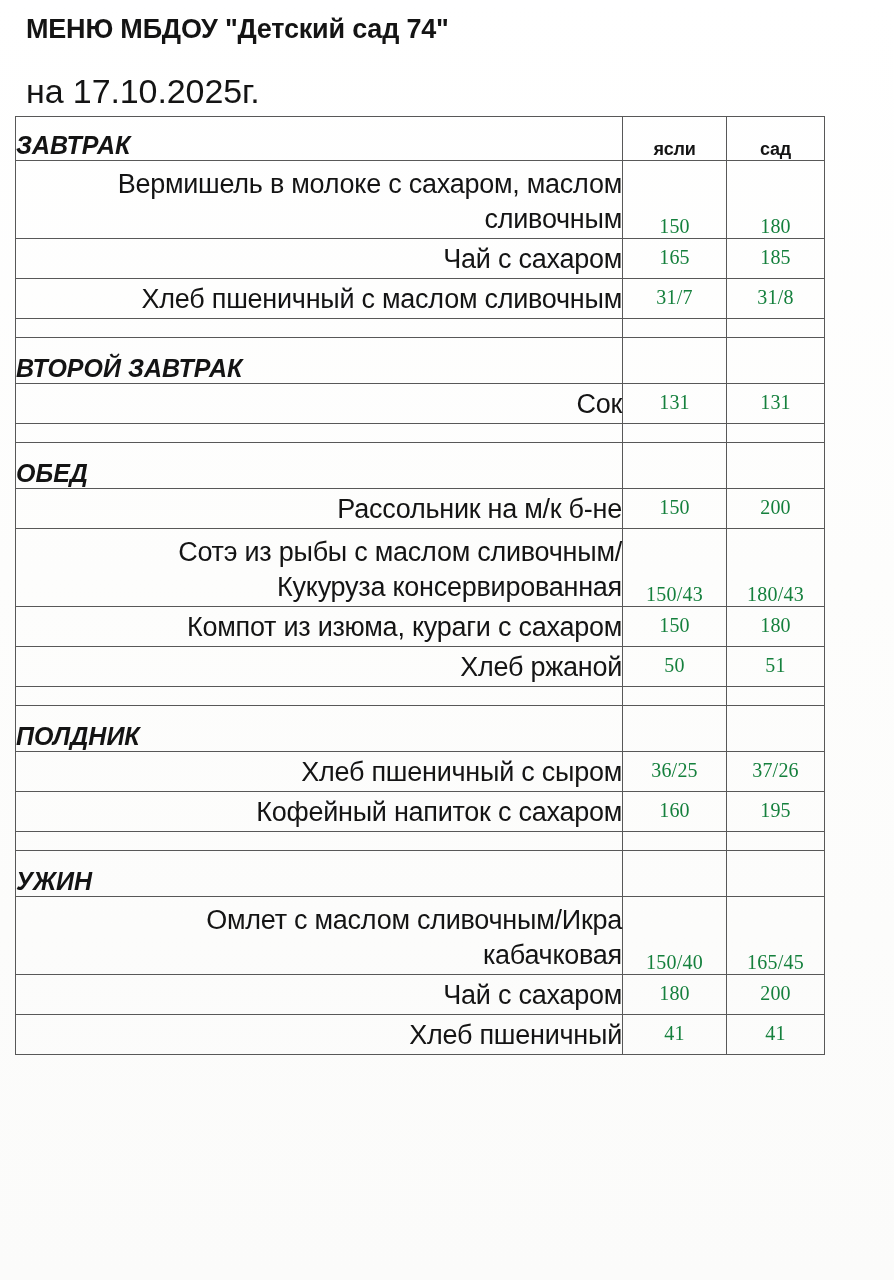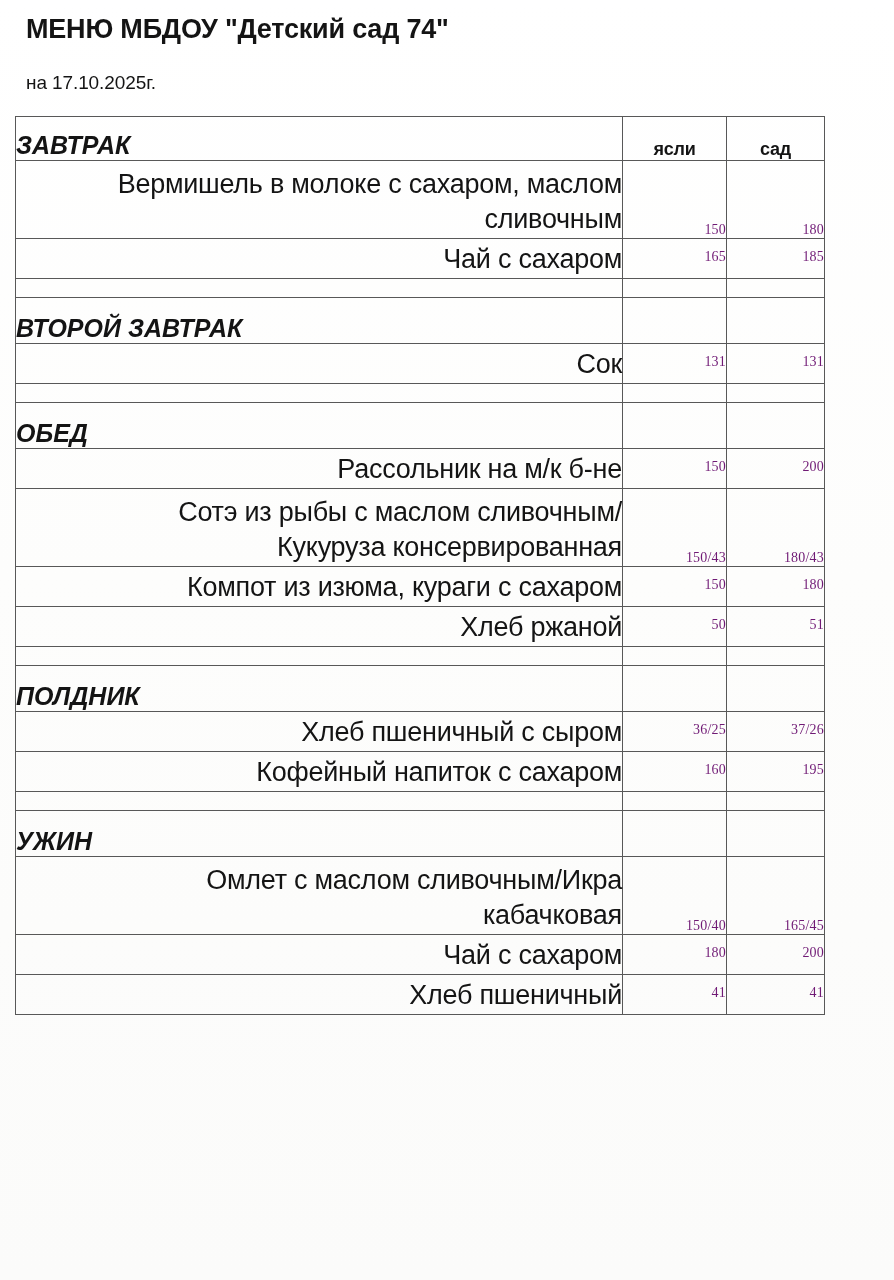--- a/index.html
+++ b/index.html
@@ -29,21 +29,21 @@
     width:620px;
     font-size:27px;
     font-weight:bold;
     letter-spacing:-0.2px;
     line-height:1.18;
     white-space:nowrap;
   }
   .doc-date{
     position:absolute;
     left:26px; top:72px;
-    font-size:19px;
+    font-size:34px;
     font-weight:normal;
     letter-spacing:-0.1px;
     white-space:nowrap;
   }
 
   
   .grams-box{
     position:absolute;
     left:622px; top:56px;
     width:202px; height:60px;
@@ -77,27 +77,27 @@
 
   .cell-name{
     padding:3px 0 4px 9px;
     font-size:27px;
     line-height:1.32;
     letter-spacing:-0.25px;
     text-align:right;
     vertical-align:middle;
   }
   .cell-num{
-    text-align:right;
-    font-size:14px;
+    text-align:center;
+    font-size:20px;
     letter-spacing:0.2px;
     padding:0 2px 7px 2px;
     vertical-align:bottom;
     font-family:"Liberation Serif","DejaVu Serif",serif;
-    color:#701a75;
+    color:#15803d;
   }
   
   tr.single .cell-num{vertical-align:middle;padding-bottom:3px;}
 
   
   .cell-sub{
     text-align:center;
     font-size:18px;
     font-weight:bold;
     padding:2px 0 5px 0;
@@ -160,20 +160,25 @@
             </span>
           </td>
           <td class="cell-num">150</td>
           <td class="cell-num">180</td>
         </tr>
         <tr class="single">
           <td class="cell-name">Чай с  сахаром</td>
           <td class="cell-num">165</td>
           <td class="cell-num">185</td>
         </tr>
+        <tr class="single">
+          <td class="cell-name">Хлеб пшеничный с маслом сливочным</td>
+          <td class="cell-num">31/7</td>
+          <td class="cell-num">31/8</td>
+        </tr>
         <tr class="spacer">
           <td class="cell-name"></td>
           <td class="cell-num"></td>
           <td class="cell-num"></td>
         </tr>
         <tr class="section">
           <td class="section-title">ВТОРОЙ ЗАВТРАК</td>
           <td class="cell-num"></td>
           <td class="cell-num"></td>
         </tr>

